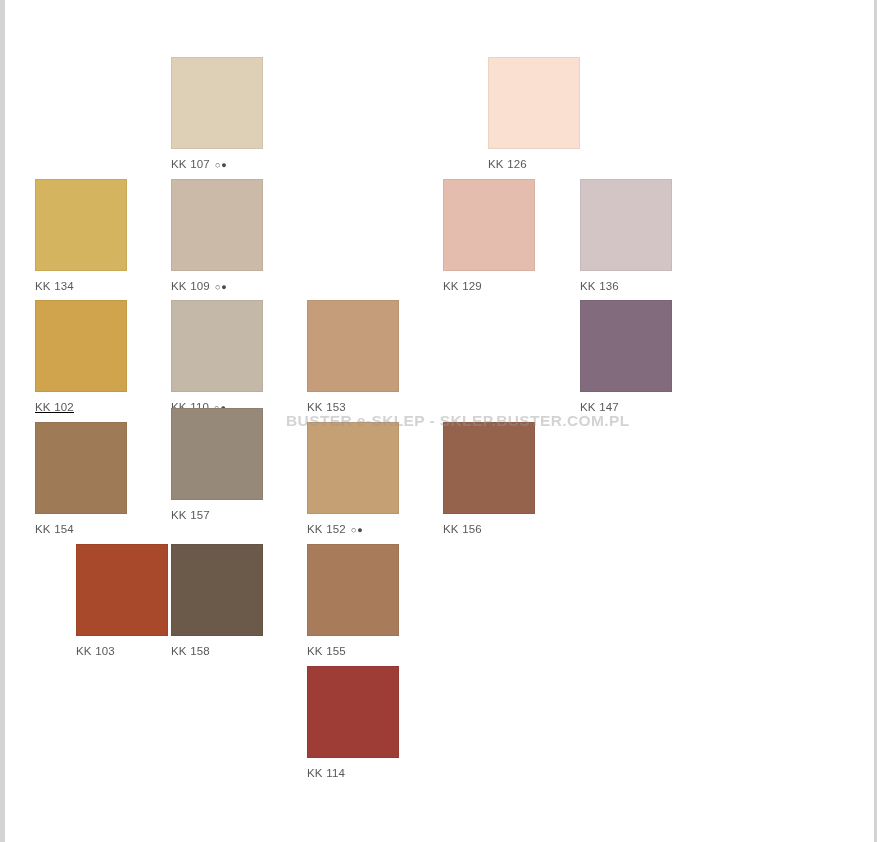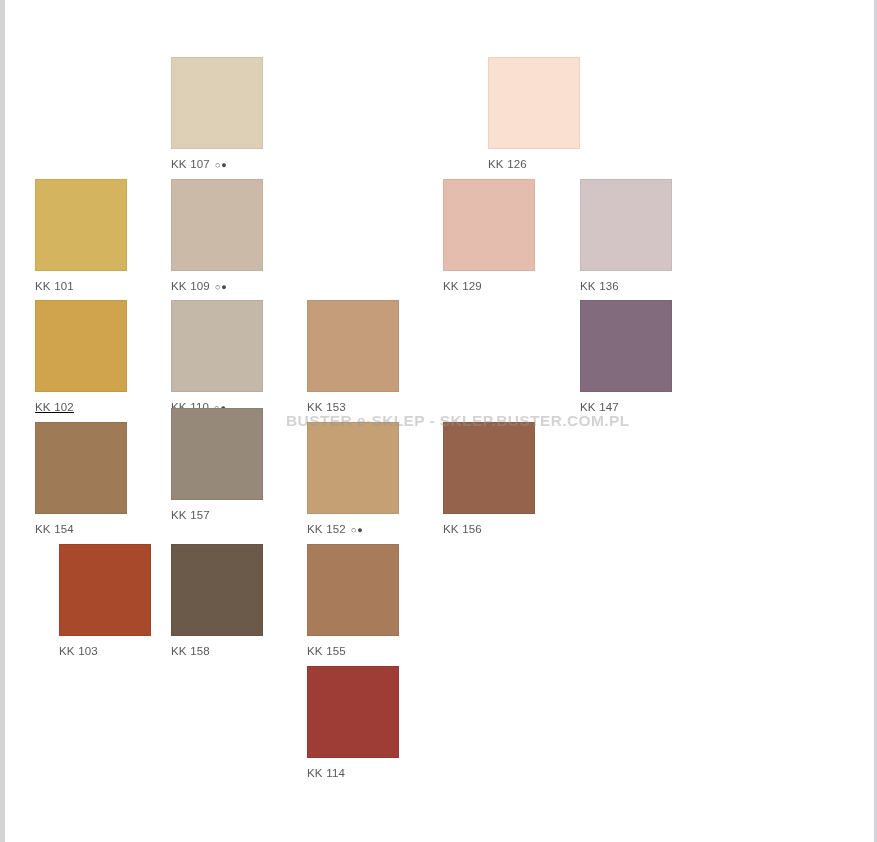--- a/index.html
+++ b/index.html
@@ -88,21 +88,21 @@
       <div class="swatch-cell" style="left: 171px; top: 49px;">
         <div class="swatch-chip" style="background: rgb(222, 208, 182); width: 92px; height: 92px;"></div>
         <div class="swatch-label"><span>KK 107</span><span class="swatch-symbols">○●</span></div>
       </div>
       <div class="swatch-cell" style="left: 443px; top: 49px; padding-left: 45px;">
         <div class="swatch-chip" style="background: rgb(250, 224, 208); width: 92px; height: 92px;"></div>
         <div class="swatch-label"><span>KK 126</span></div>
       </div>
       <div class="swatch-cell" style="left: 35px; top: 171px;">
         <div class="swatch-chip" style="background: rgb(212, 180, 95); width: 92px; height: 92px;"></div>
-        <div class="swatch-label"><span>KK 101</span></div>
+        <div class="swatch-label"><span>KK 134</span></div>
       </div>
       <div class="swatch-cell" style="left: 171px; top: 171px;">
         <div class="swatch-chip" style="background: rgb(203, 186, 168); width: 92px; height: 92px;"></div>
         <div class="swatch-label"><span>KK 109</span><span class="swatch-symbols">○●</span></div>
       </div>
       <div class="swatch-cell" style="left: 443px; top: 171px;">
         <div class="swatch-chip" style="background: rgb(229, 189, 174); width: 92px; height: 92px;"></div>
         <div class="swatch-label"><span>KK 129</span></div>
       </div>
       <div class="swatch-cell" style="left: 580px; top: 171px;">
@@ -134,21 +134,21 @@
         <div class="swatch-label"><span>KK 157</span></div>
       </div>
       <div class="swatch-cell" style="left: 307px; top: 414px;">
         <div class="swatch-chip" style="background: rgb(196, 160, 116); width: 92px; height: 92px;"></div>
         <div class="swatch-label"><span>KK 152</span><span class="swatch-symbols">○●</span></div>
       </div>
       <div class="swatch-cell" style="left: 443px; top: 414px;">
         <div class="swatch-chip" style="background: rgb(149, 98, 76); width: 92px; height: 92px;"></div>
         <div class="swatch-label"><span>KK 156</span></div>
       </div>
-      <div class="swatch-cell" style="left: 35px; top: 536px; padding-left: 24px;">
+      <div class="swatch-cell" style="left: 52px; top: 536px; padding-left: 24px;">
         <div class="swatch-chip" style="background: rgb(167, 73, 42); width: 92px; height: 92px;"></div>
         <div class="swatch-label"><span>KK 103</span></div>
       </div>
       <div class="swatch-cell" style="left: 171px; top: 536px;">
         <div class="swatch-chip" style="background: rgb(107, 90, 74); width: 92px; height: 92px;"></div>
         <div class="swatch-label"><span>KK 158</span></div>
       </div>
       <div class="swatch-cell" style="left: 307px; top: 536px;">
         <div class="swatch-chip" style="background: rgb(168, 124, 91); width: 92px; height: 92px;"></div>
         <div class="swatch-label"><span>KK 155</span></div>

